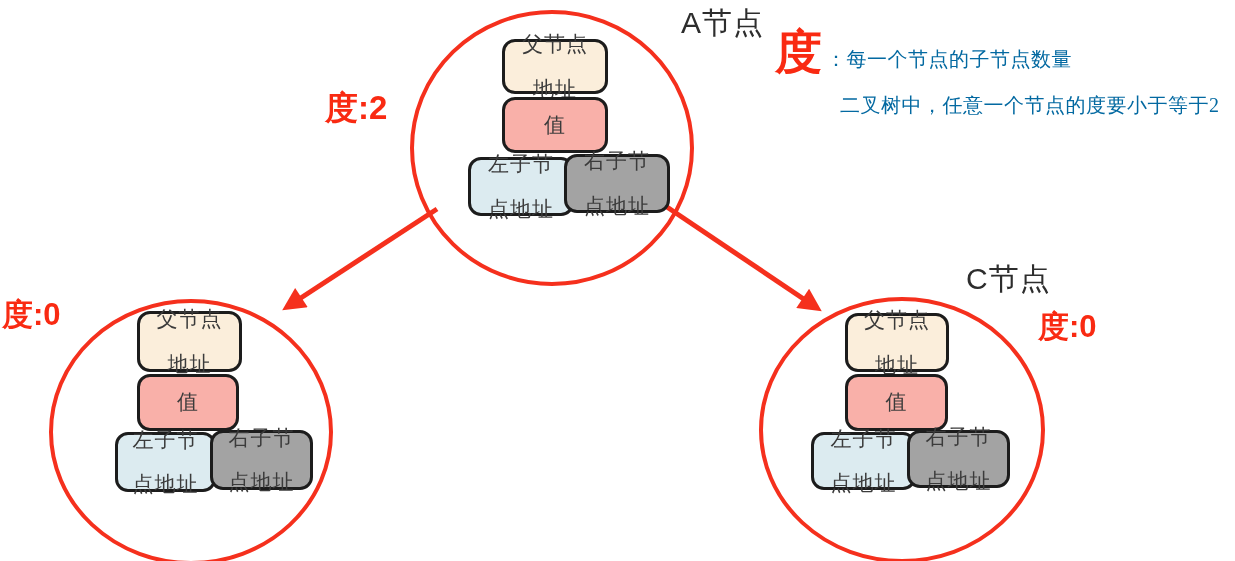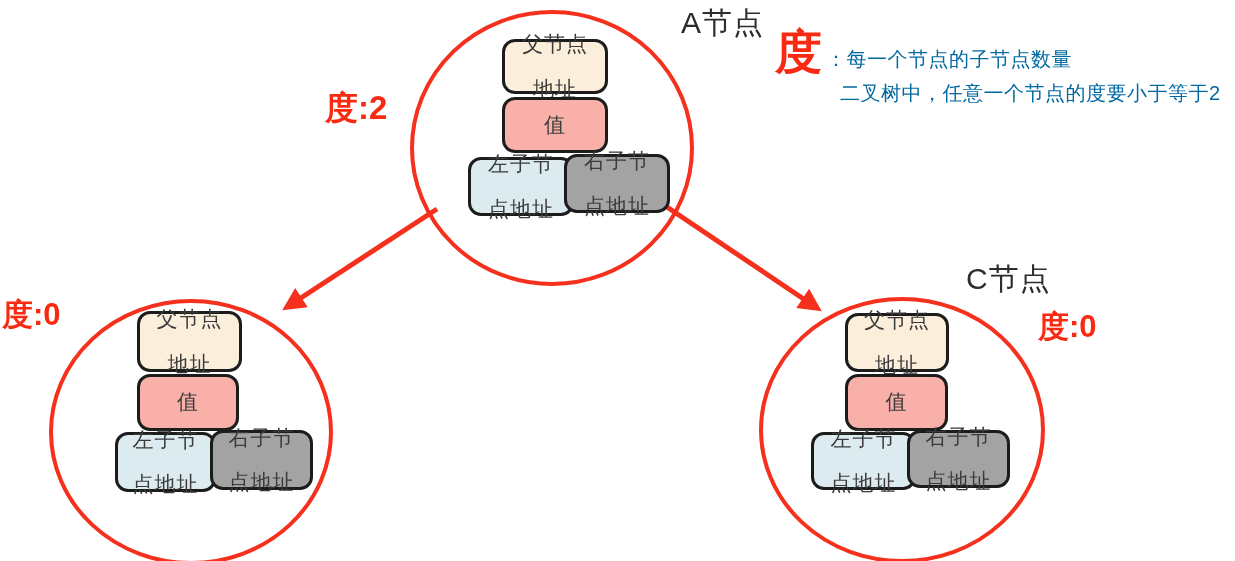--- a/index.html
+++ b/index.html
@@ -123,16 +123,16 @@
     <span>左子节</span>
     <span>点地址</span>
   </div>
   <div class="box box-right" style="left:907px; top:430px; width:103px; height:58px;">
     <span>右子节</span>
     <span>点地址</span>
   </div>
 
   <div class="legend-term" style="left:775px; top:28px;">度</div>
   <div class="legend-def" style="left:826px; top:46px;">：每一个节点的子节点数量</div>
-  <div class="legend-rule" style="left:840px; top:80px;">二叉树中，任意一个节点的度要小于等于2</div>
+  <div class="legend-rule" style="left:840px; top:92px;font-family:Liberation Serif, serif;">二叉树中，任意一个节点的度要小于等于2</div>
 
 
 </div>
 
 </body></html>

